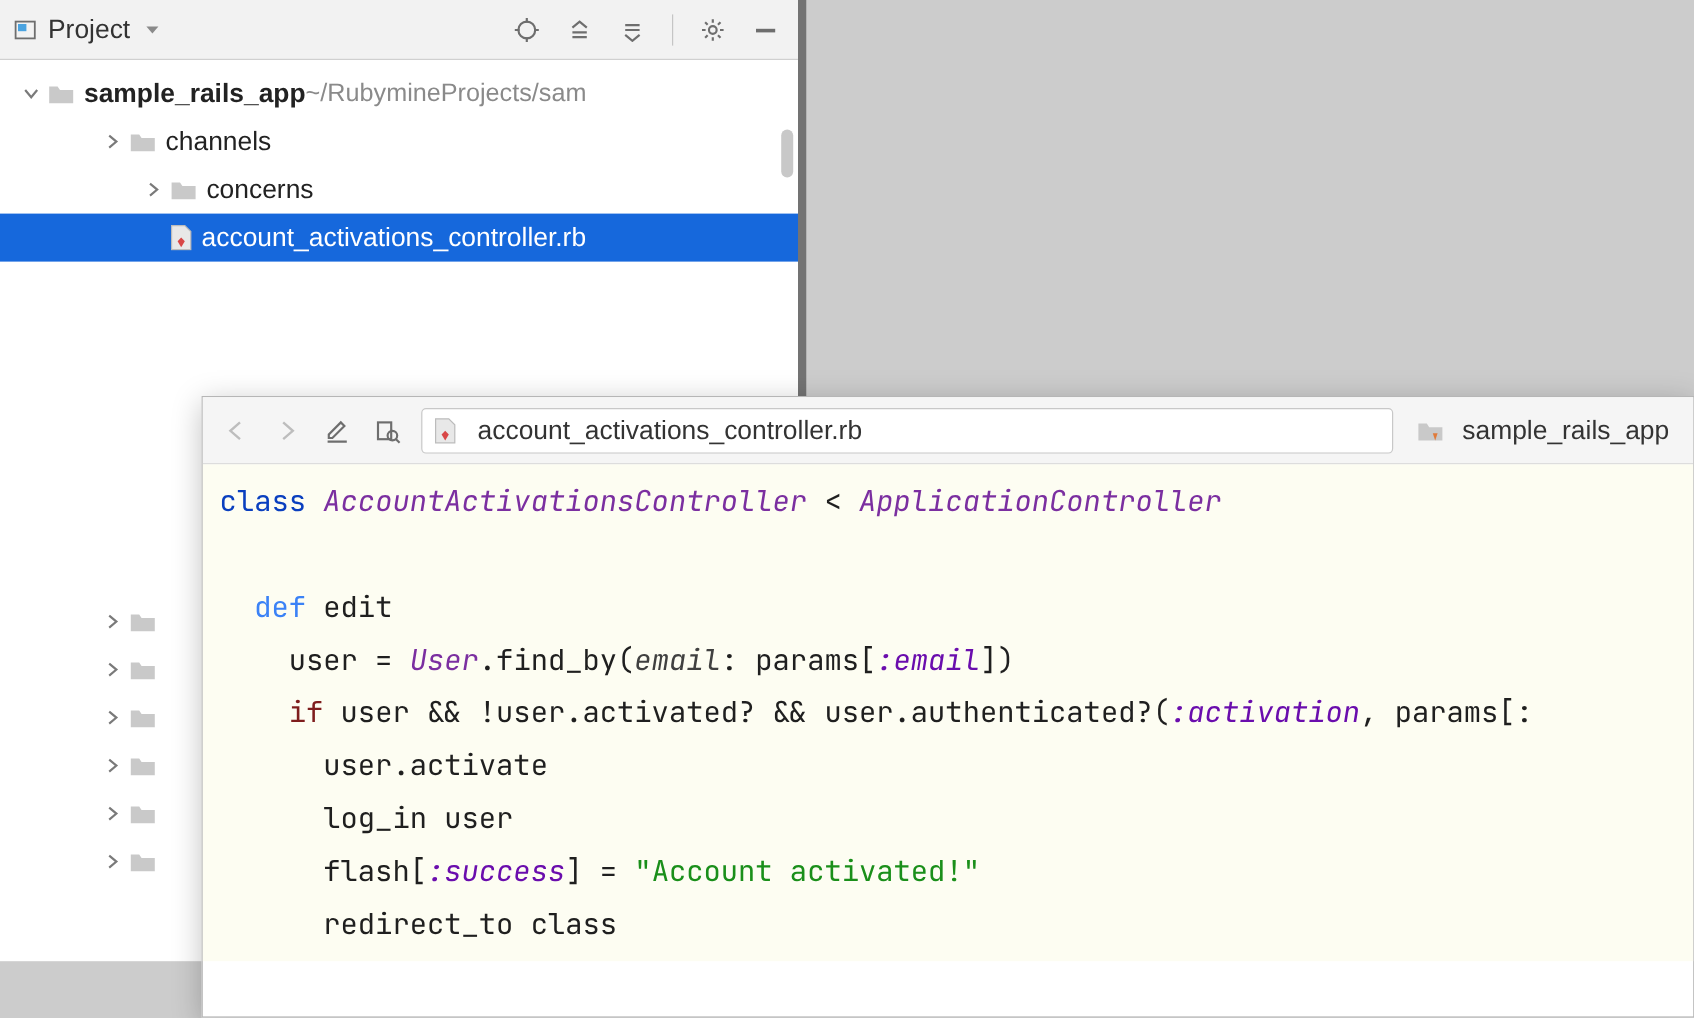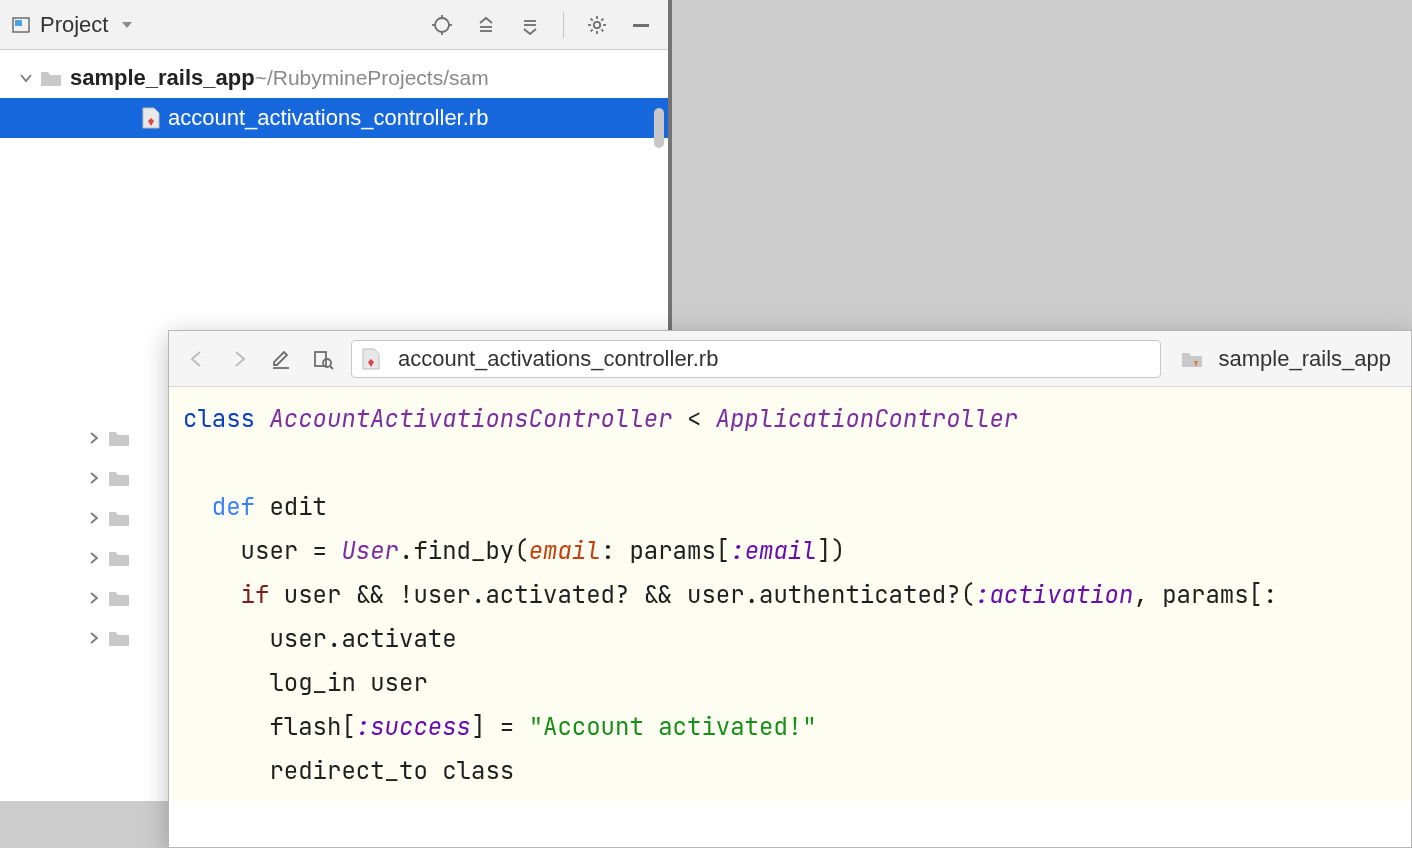--- a/index.html
+++ b/index.html
@@ -14,21 +14,21 @@
 }
 
 
 .project-panel {
   position: absolute;
   left: 0;
   top: 0;
   width: 672px;
   height: 801px;
   background: #fff;
-  border-right: 4px solid #737373;
+  border-right: 7px solid #737373;
 }
 
 .project-header {
   height: 50px;
   display: flex;
   align-items: center;
   padding: 0 10px;
   border-bottom: 1px solid #d0d0d0;
   background: #f2f2f2;
 }
@@ -189,21 +189,21 @@
   font-family: "JetBrains Mono", "Menlo", "Consolas", monospace;
   font-size: 24px;
   line-height: 44px;
   white-space: pre;
   color: #1f1f1f;
 }
 .kw-class { color: #0a3fbf; }
 .kw-def { color: #3b82f6; }
 .kw-if { color: #7f1d1d; }
 .type-name { color: #7b2fa0; font-style: italic; }
-.sym-key { color: #c2410c; font-style: italic; text-align: center; }
+.sym-key { color: #404040; font-style: italic; text-align: center; }
 .sym { color: #6a0dad; font-style: italic; }
 .string { color: #1a8f1a; }
 </style>
 </head>
 <body>
 
 <div class="project-panel">
 
   <div class="project-header">
     <div class="project-header-left">
@@ -282,22 +282,50 @@
           <svg width="22" height="18" viewBox="0 0 22 18">
             <path d="M1 3 L8 3 L10 6 L21 6 L21 17 L1 17 Z" fill="#c9c9c9"></path>
           </svg>
         </span>
       <span class="tree-label bold">sample_rails_app</span>
       <span class="tree-path">~/RubymineProjects/sam</span>
     </div>
 
 
 
-
-
+    <div class="tree-row">
+      <span class="indent" style="width:74px"></span>
+      <span class="chevron">
+          <svg width="14" height="14" viewBox="0 0 14 14">
+            <path d="M4 2 L10 7 L4 12" fill="none" stroke="currentColor" stroke-width="1.8"></path>
+          </svg>
+        </span>
+      <span class="folder-icon">
+          <svg width="22" height="18" viewBox="0 0 22 18">
+            <path d="M1 3 L8 3 L10 6 L21 6 L21 17 L1 17 Z" fill="#c9c9c9"></path>
+          </svg>
+        </span>
+      <span class="tree-label">channels</span>
+    </div>
+
+
+    <div class="tree-row">
+      <span class="indent" style="width:108px"></span>
+      <span class="chevron">
+          <svg width="14" height="14" viewBox="0 0 14 14">
+            <path d="M4 2 L10 7 L4 12" fill="none" stroke="currentColor" stroke-width="1.8"></path>
+          </svg>
+        </span>
+      <span class="folder-icon">
+          <svg width="22" height="18" viewBox="0 0 22 18">
+            <path d="M1 3 L8 3 L10 6 L21 6 L21 17 L1 17 Z" fill="#c9c9c9"></path>
+          </svg>
+        </span>
+      <span class="tree-label">concerns</span>
+    </div>
 
     <div class="tree-row selected">
       <span class="indent" style="width:108px"></span>
       <span class="chevron blank">
           <svg width="14" height="14"></svg>
         </span>
       <span class="file-icon">
           <svg width="18" height="22" viewBox="0 0 18 22">
             <path d="M1 1 L12 1 L17 6 L17 21 L1 21 Z" fill="#e8e8e8" stroke="#bcbcbc"></path>
             <path d="M6 14 L9 11 L12 14 L9 19 Z" fill="#d84646"></path>

